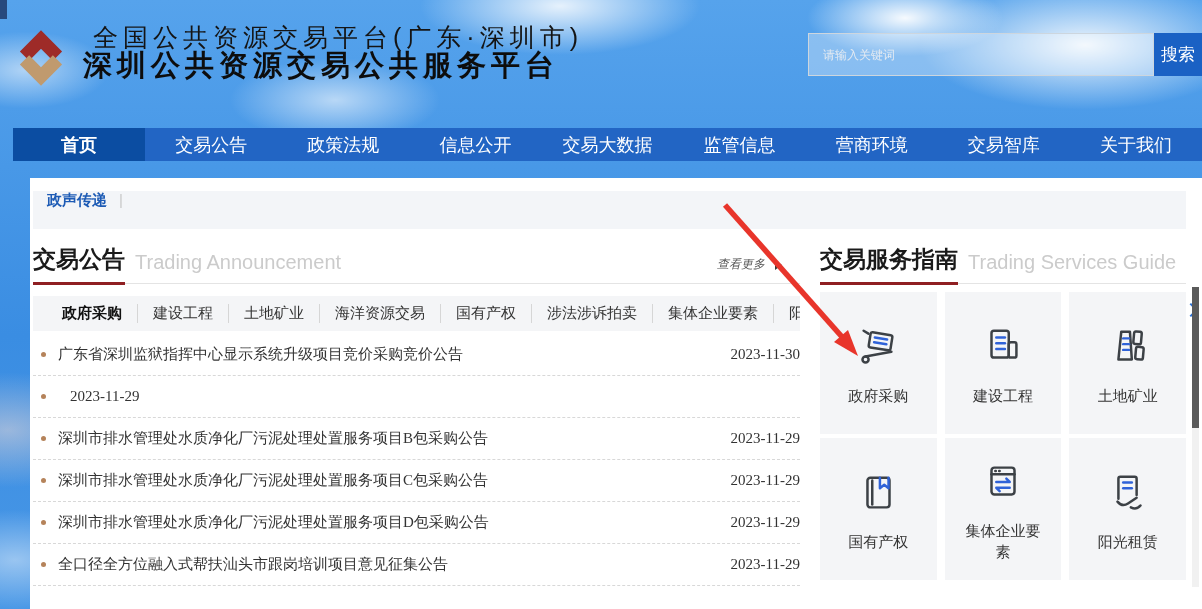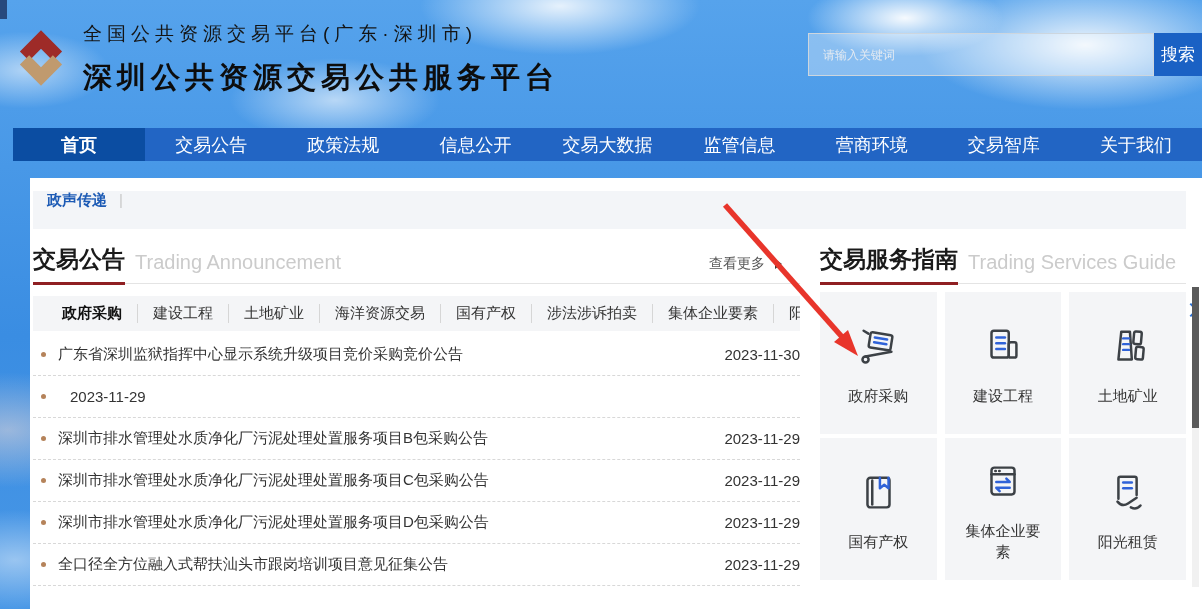--- a/index.html
+++ b/index.html
@@ -12,22 +12,22 @@
       radial-gradient(150px 60px at 335px 100px, rgba(255,255,255,.6), rgba(255,255,255,0) 70%),
       radial-gradient(120px 55px at 25px 70px, rgba(255,255,255,.55), rgba(255,255,255,0) 70%),
       radial-gradient(160px 80px at 8px 430px, rgba(246,222,214,.5), rgba(255,255,255,0) 72%),
       radial-gradient(140px 70px at 15px 560px, rgba(255,255,255,.45), rgba(255,255,255,0) 72%),
       linear-gradient(180deg,#56a3ec 0%,#3a8de2 55%,#4897e6 100%);
   }
   .corner-chip{ position:absolute; left:0; top:0; width:7px; height:19px; background:#27497e; }
 
   
   .logo{ position:absolute; left:12px; top:26px; }
-  .brand-l1{ position:absolute; left:83px; top:21px; font-size:19px; letter-spacing:5px; color:#141414; font-weight:500; white-space:nowrap;}
-  .brand-l2{ position:absolute; left:83px; top:46px; font-size:29px; letter-spacing:5px; color:#0d0d0d; font-weight:bold; white-space:nowrap;margin-top:12px;}
+  .brand-l1{ position:absolute; left:93px; top:21px; font-size:25px; letter-spacing:5px; color:#141414; font-weight:500; white-space:nowrap;}
+  .brand-l2{ position:absolute; left:83px; top:46px; font-size:29px; letter-spacing:5px; color:#0d0d0d; font-weight:bold; white-space:nowrap;}
 
   .search-box{ position:absolute; left:808px; top:33px; width:394px; height:43px; display:flex; }
   .search-input{ flex:1; height:43px; border:1px solid #cdd6de; background:rgba(255,255,255,.32); padding:0 14px; font-size:12px; color:#23425f; outline:none; font-family:"Liberation Sans",sans-serif;}
   .search-input::placeholder{ color:#e3eaf2; }
   .search-btn{ width:48px; height:43px; border:none; background:#1a61c4; color:#fff; font-size:17px; cursor:pointer; font-family:"Liberation Sans",sans-serif;}
 
   
   .nav{ position:absolute; left:13px; right:0; top:128px; height:33px; background:#2265c4; display:flex; }
   .nav-item{ flex:1; display:flex; align-items:center; justify-content:center; color:#fff; font-size:18px; cursor:pointer; }
   .nav-item.active{ background:#0b4da2; font-weight:bold; }
@@ -39,33 +39,33 @@
   .ticker-label{ color:#1d5bb5; font-weight:bold; cursor:pointer; }
   .ticker-sep{ color:#c9c9c9; margin:0 12px; }
   .ticker-text{ color:#333; cursor:pointer; }
 
   
   .module-header{ position:absolute; height:40px; border-bottom:1px solid #e4e4e4; display:flex; align-items:flex-end; }
   .module-title{ font-size:23px; font-weight:bold; color:#1a1a1a; position:relative; padding-bottom:8px; }
   .module-title::after{ content:""; position:absolute; left:0; bottom:-2px; height:3px; width:100%; background:#8f1f22; }
   .module-sub{ font-size:20px; color:#cbcbcb; margin-left:10px; padding-bottom:9px; white-space:nowrap; }
   .more{ margin-left:auto; display:flex; align-items:center; padding-bottom:10px; cursor:pointer; }
-  .more-label{ font-size:14px; color:#555; }
+  .more-label{ font-size:12px; color:#555;font-style:italic; }
   .tri-right{ width:0; height:0; border-left:7px solid #3a3a3a; border-top:5px solid transparent; border-bottom:5px solid transparent; margin-left:10px; }
 
   
   .ann-header{ left:3px; top:66px; width:767px; }
   .tabs{ position:absolute; left:3px; top:118px; width:767px; height:35px; background:#f4f5f7; display:flex; align-items:center; padding-left:14px; overflow:hidden; white-space:nowrap; }
   .tab{ font-size:15px; color:#333; padding:0 15px; cursor:pointer; flex:0 0 auto;}
   .tab + .tab{ border-left:1px solid #d6d6d6; }
   .tab.active{ font-weight:bold; color:#111; }
   .tabs-chevron{ position:absolute; right:6px; top:127px; width:10px; height:10px; border-top:2px solid #2a6fd2; border-right:2px solid #2a6fd2; transform:rotate(45deg); cursor:pointer; }
 
   .ann-list{ position:absolute; left:3px; top:156px; width:767px; }
-  .ann-row{ height:42px; display:flex; align-items:center; border-bottom:1px dashed #d8d8d8; cursor:pointer; }
+  .ann-row{ height:42px; display:flex; align-items:center; border-bottom:1px dashed #d8d8d8; cursor:pointer;font-family:Liberation Serif, serif; }
   .dot{ width:5px; height:5px; border-radius:50%; background:#b5835a; margin:0 12px 0 8px; flex:0 0 auto; }
   .ann-title{ font-size:15px; color:#333; flex:1; white-space:nowrap; overflow:hidden; }
   .ann-date{ font-size:15px; color:#333; margin-left:12px; }
 
   
   .svc-header{ left:790px; top:66px; width:366px; }
   .svc-grid{ position:absolute; left:790px; top:114px; width:366px; display:grid; grid-template-columns:repeat(3,1fr); gap:4px 8px; }
   .svc-card{ height:142px; background:#f4f5f7; display:flex; flex-direction:column; align-items:center; justify-content:center; cursor:pointer; padding:0 16px; }
   .svc-icon{ height:52px; display:flex; align-items:center; justify-content:center; margin-bottom:12px; }
   .svc-label{ font-size:15px; color:#333; text-align:center; line-height:21px; }

